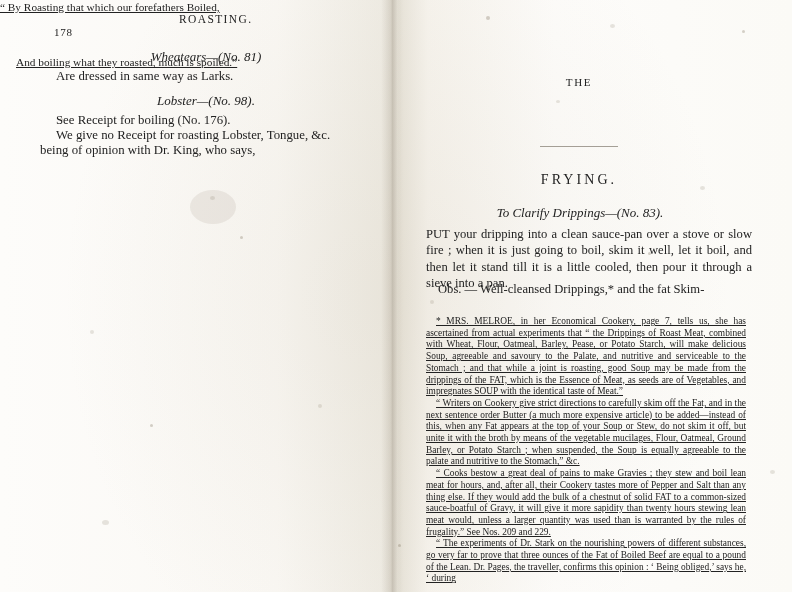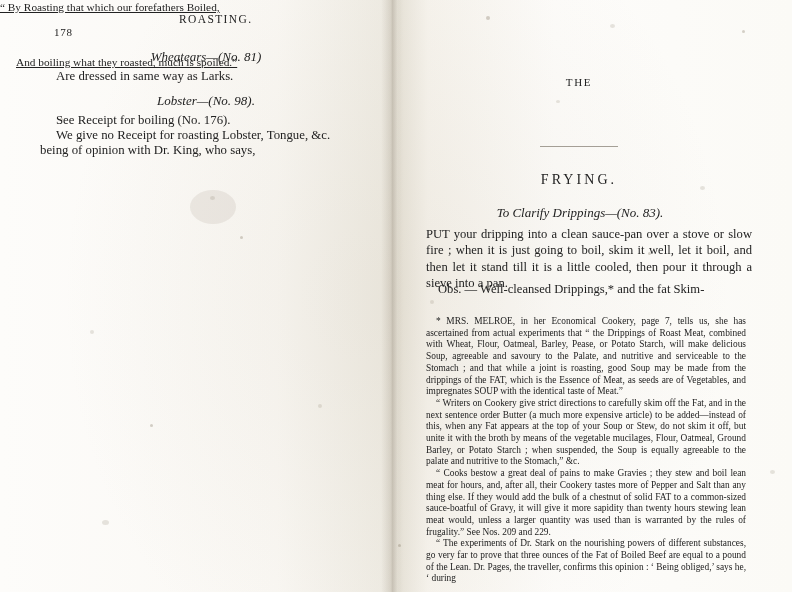--- a/index.html
+++ b/index.html
@@ -169,21 +169,21 @@
   }
   .footnote {
     position: absolute;
     top: 316px;
     left: 22px;
     width: 328px;
     font-size: 9.4px;
     line-height: 1.245;
     text-align: justify;
   }
-  .footnote p { margin: 0 8px 0 0; text-indent: 10px; }
+  .footnote p { margin: 0 8px 0 0; text-indent: 10px; text-decoration: underline; }
   .footnote p.first { text-indent: 10px; }
 </style>
 </head>
 <body>
 
 <div class="page">
 
   <div class="spot" style="left:60px;  top:118px; width:3px;  height:3px;"></div>
   <div class="spot l" style="left:210px; top:196px; width:5px;  height:4px;"></div>
   <div class="spot xl" style="left:190px; top:190px; width:46px; height:34px;"></div>

